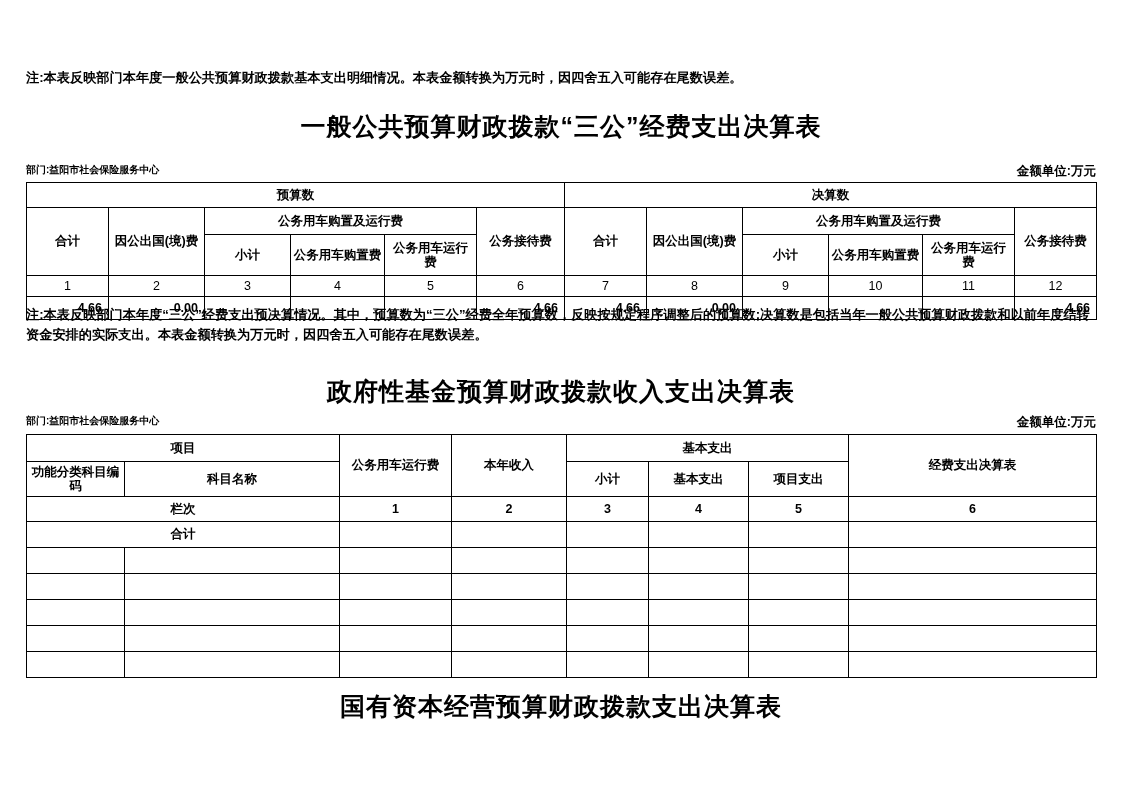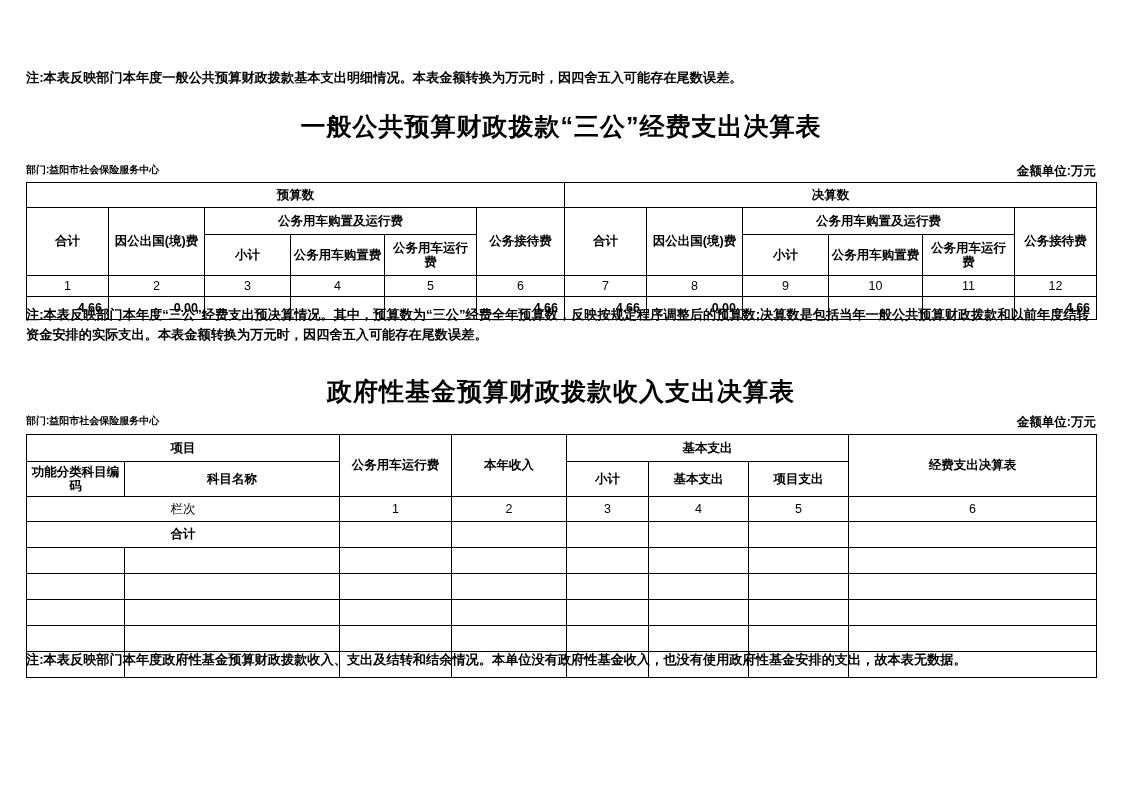--- a/index.html
+++ b/index.html
@@ -100,21 +100,21 @@
 
   .t2 {
     left: 26px;
     top: 434px;
     width: 1070px;
   }
   .t2 td { height: 20px; }
   .t2 .h1 td { height: 22px; }
   .t2 .h2 td { height: 30px; }
   .t2 .rowline td { height: 21px; font-weight: normal; }
-  .t2 .lanci td { height: 20px; font-weight: normal; border-radius: 11px; }
+  .t2 .lanci td { height: 20px; font-weight: bold; border-radius: 11px; }
   .t2 .heji td { height: 21px; font-weight: bold; }
 </style>
 </head>
 <body>
 
 <div class="page">
 
   <div class="note note-top">注:本表反映部门本年度一般公共预算财政拨款基本支出明细情况。本表金额转换为万元时，因四舍五入可能存在尾数误差。</div>
 
   <div class="title title1">一般公共预算财政拨款“三公”经费支出决算表</div>
@@ -288,16 +288,16 @@
           <td></td>
           <td></td>
           <td></td>
           <td></td>
           <td></td>
           <td></td>
         </tr>
   </tbody>
     </table>
 
-  <div class="note note3">注:本表反映部门本年度政府性基金预算财政拨款收入、支出及结转和结余情况。本单位没有政府性基金收入，也没有使用政府性基金安排的支出，故本表无数据。</div>
-
+
+  <div class="title title3">国有资本经营预算财政拨款支出决算表</div>
 
 </div>
 
 </body></html>

